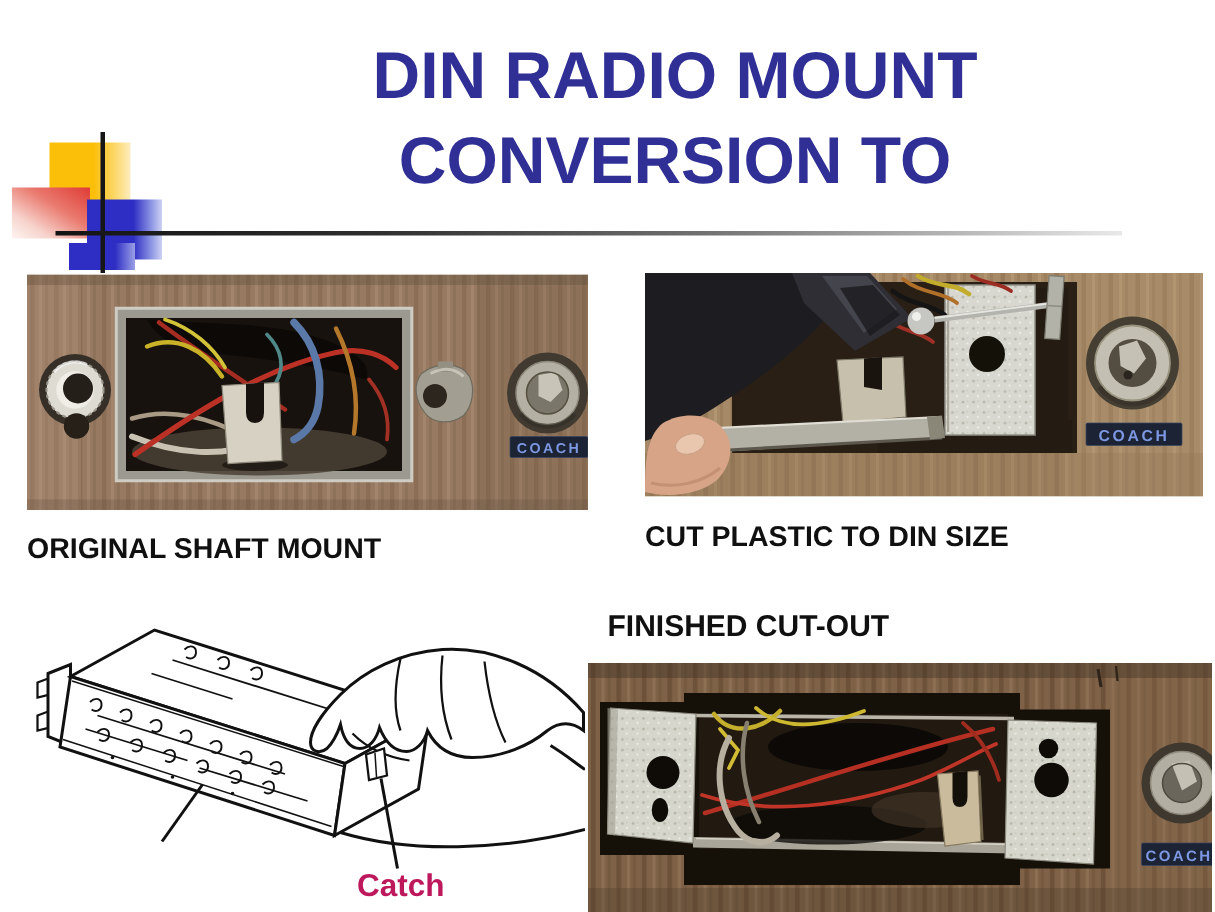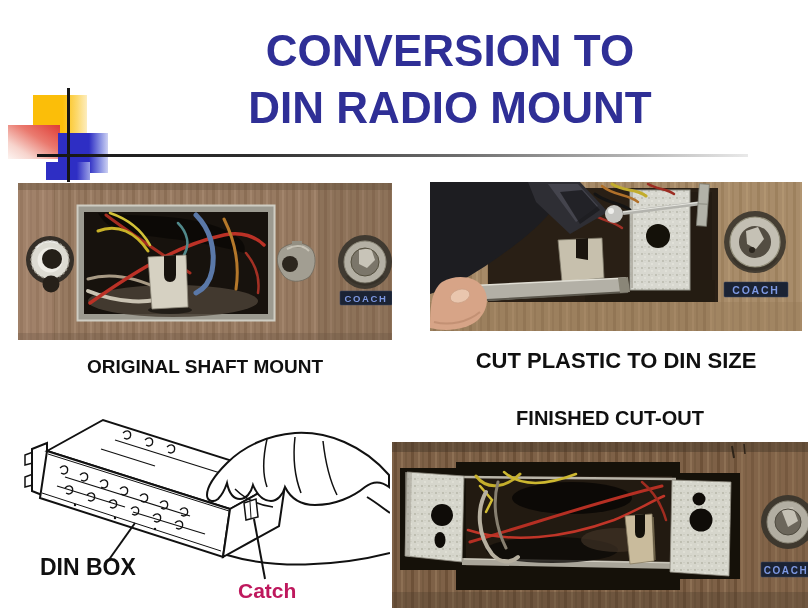--- a/index.html
+++ b/index.html
@@ -20,44 +20,44 @@
   #dec-red{left:8px;top:125px;width:52px;height:34px;
     background:linear-gradient(to bottom left,#DF3B34 0%,#EA7A6F 40%,#F7D4CD 75%,#FDF4F1 100%);}
   #dec-blue-main{left:58px;top:133px;width:50px;height:40px;
     background:linear-gradient(to right,#2E2EC4 0%,#2E2EC4 62%,#8A92E2 85%,#CDD1F3 100%);}
   #dec-blue-step{left:46px;top:162px;width:44px;height:18px;
     background:linear-gradient(to right,#2E2EC4 0%,#2E2EC4 70%,#9AA0E6 100%);}
   #dec-vline{left:67px;top:88px;width:3px;height:94px;background:#161616;}
   #dec-hline{left:37px;top:154px;width:711px;height:3px;
     background:linear-gradient(to right,#141414 0%,#2e2e2e 30%,#6f6f6f 60%,#b8b8b8 85%,#e9e9e9 100%);}
   
-  .caption{font-weight:bold;color:#101010;text-align:center;}
+  .caption{font-weight:bold;color:#101010;}
   #cap-a{left:18px;top:356px;width:374px;font-size:19px;}
-  #cap-b{left:430px;top:348px;width:372px;font-size:22px;}
+  #cap-b{left:430px;top:348px;width:372px;font-size:19px;}
   #cap-c{left:405px;top:407px;width:410px;font-size:20px;}
   #lbl-dinbox{left:40px;top:554px;font-size:23px;font-weight:bold;color:#101010;}
   #lbl-catch{left:238px;top:579px;font-size:21px;font-weight:bold;color:#be185d;}
   svg{display:block;}
   text.badge{font-family:"Liberation Sans",sans-serif;font-weight:bold;}
 </style>
 </head>
 <body>
 
 <div id="slide">
 
   <div class="abs" id="dec-yellow"></div>
   <div class="abs" id="dec-red"></div>
   <div class="abs" id="dec-blue-main"></div>
   <div class="abs" id="dec-blue-step"></div>
   <div class="abs" id="dec-vline"></div>
   <div class="abs" id="dec-hline"></div>
 
   <div class="abs" id="title">
+    <div>DIN RADIO MOUNT</div>
     <div>CONVERSION TO</div>
-    <div>DIN RADIO MOUNT</div>
   </div>
 
   <svg class="abs" style="left:18px;top:183px" width="374" height="157" viewBox="0 0 374 157">
     <defs>
       <pattern id="pA-wood" width="16" height="157" patternUnits="userSpaceOnUse">
         <rect width="16" height="157" fill="#93785e"></rect>
         <rect x="2" width="3" height="157" fill="#85694f"></rect>
         <rect x="8" width="2" height="157" fill="#a0856a"></rect>
         <rect x="12" width="2" height="157" fill="#8a6e55"></rect>
       </pattern>
@@ -336,16 +336,15 @@
       <path d="M362,104 C372,110 379,116 385,120" fill="none" stroke="#111" stroke-width="2"></path>
       <path d="M222,162 C268,176 330,174 385,160" fill="none" stroke="#111" stroke-width="2"></path>
     </g>
     <g>
       <polygon points="239,110 251,106 253,124 241,127" fill="#ffffff" stroke="#111" stroke-width="1.5"></polygon>
       <line x1="245" y1="109" x2="246" y2="125" stroke="#111" stroke-width="1"></line>
     </g>
     <line x1="103" y1="168" x2="130" y2="130" stroke="#111" stroke-width="2"></line>
     <line x1="260" y1="186" x2="249" y2="126" stroke="#111" stroke-width="2"></line>
   </svg>
-  <div class="abs" id="lbl-dinbox">DIN BOX</div>
   <div class="abs" id="lbl-catch">Catch</div>
 
 </div>
 
 </body></html>

